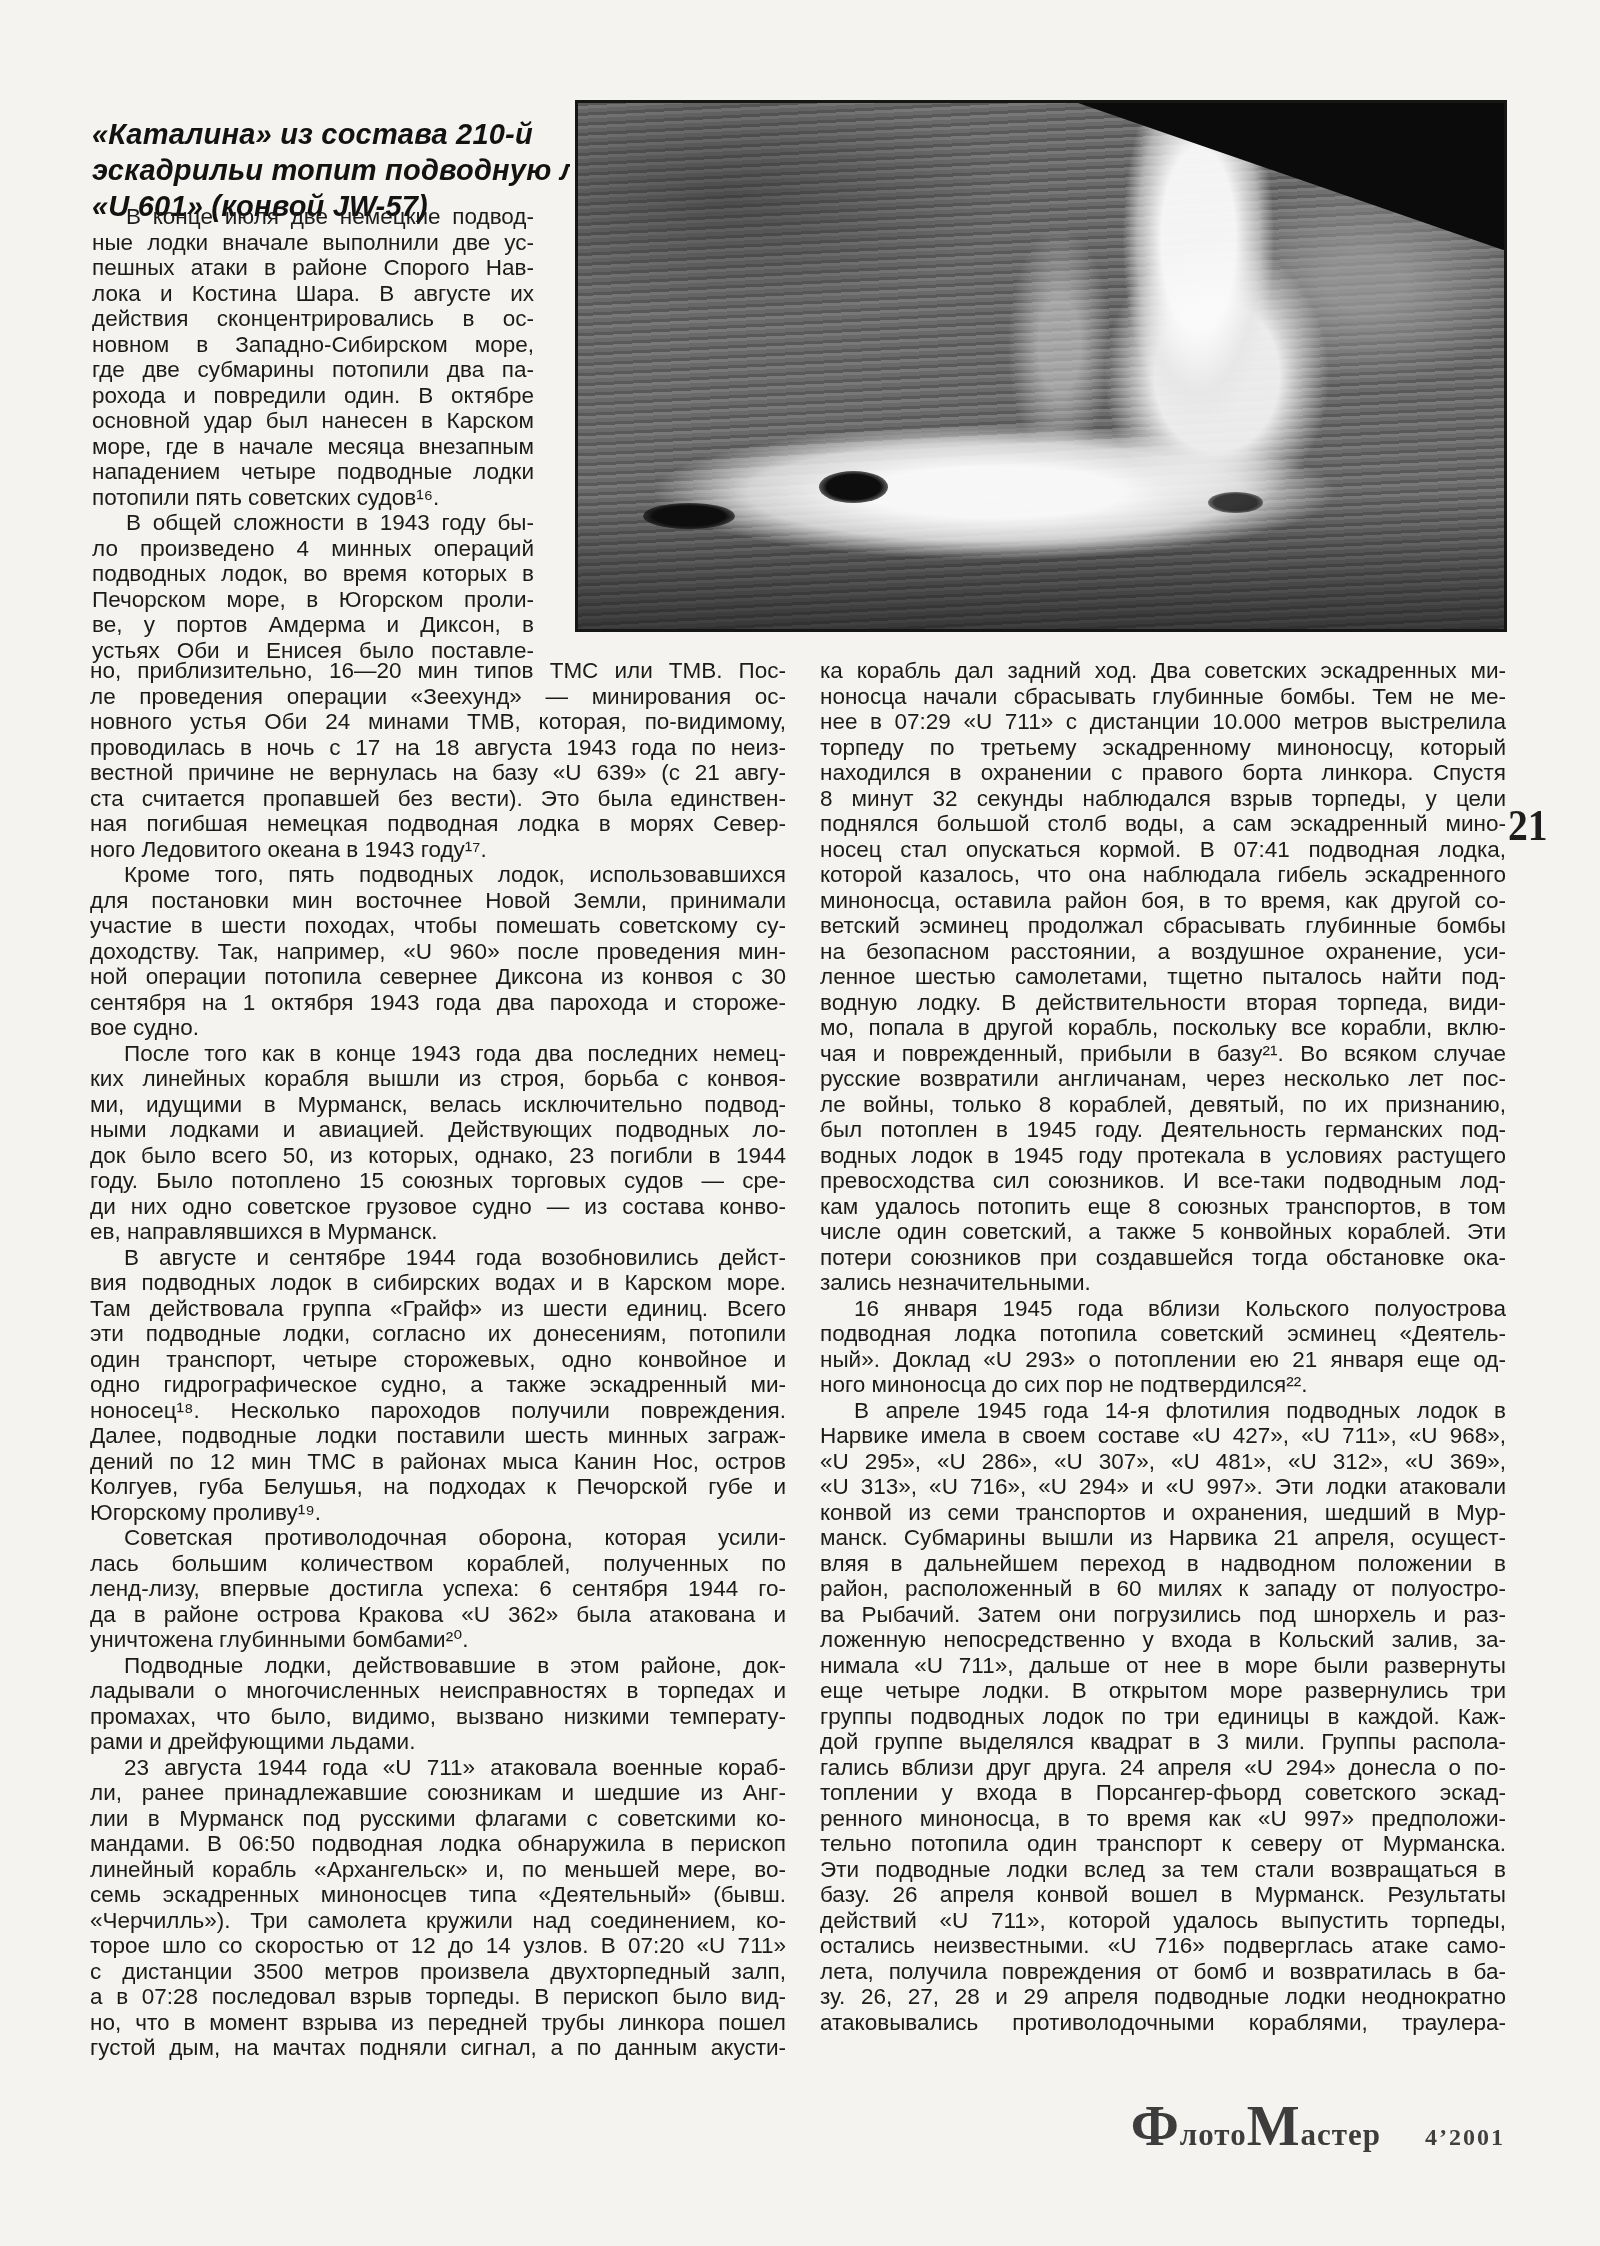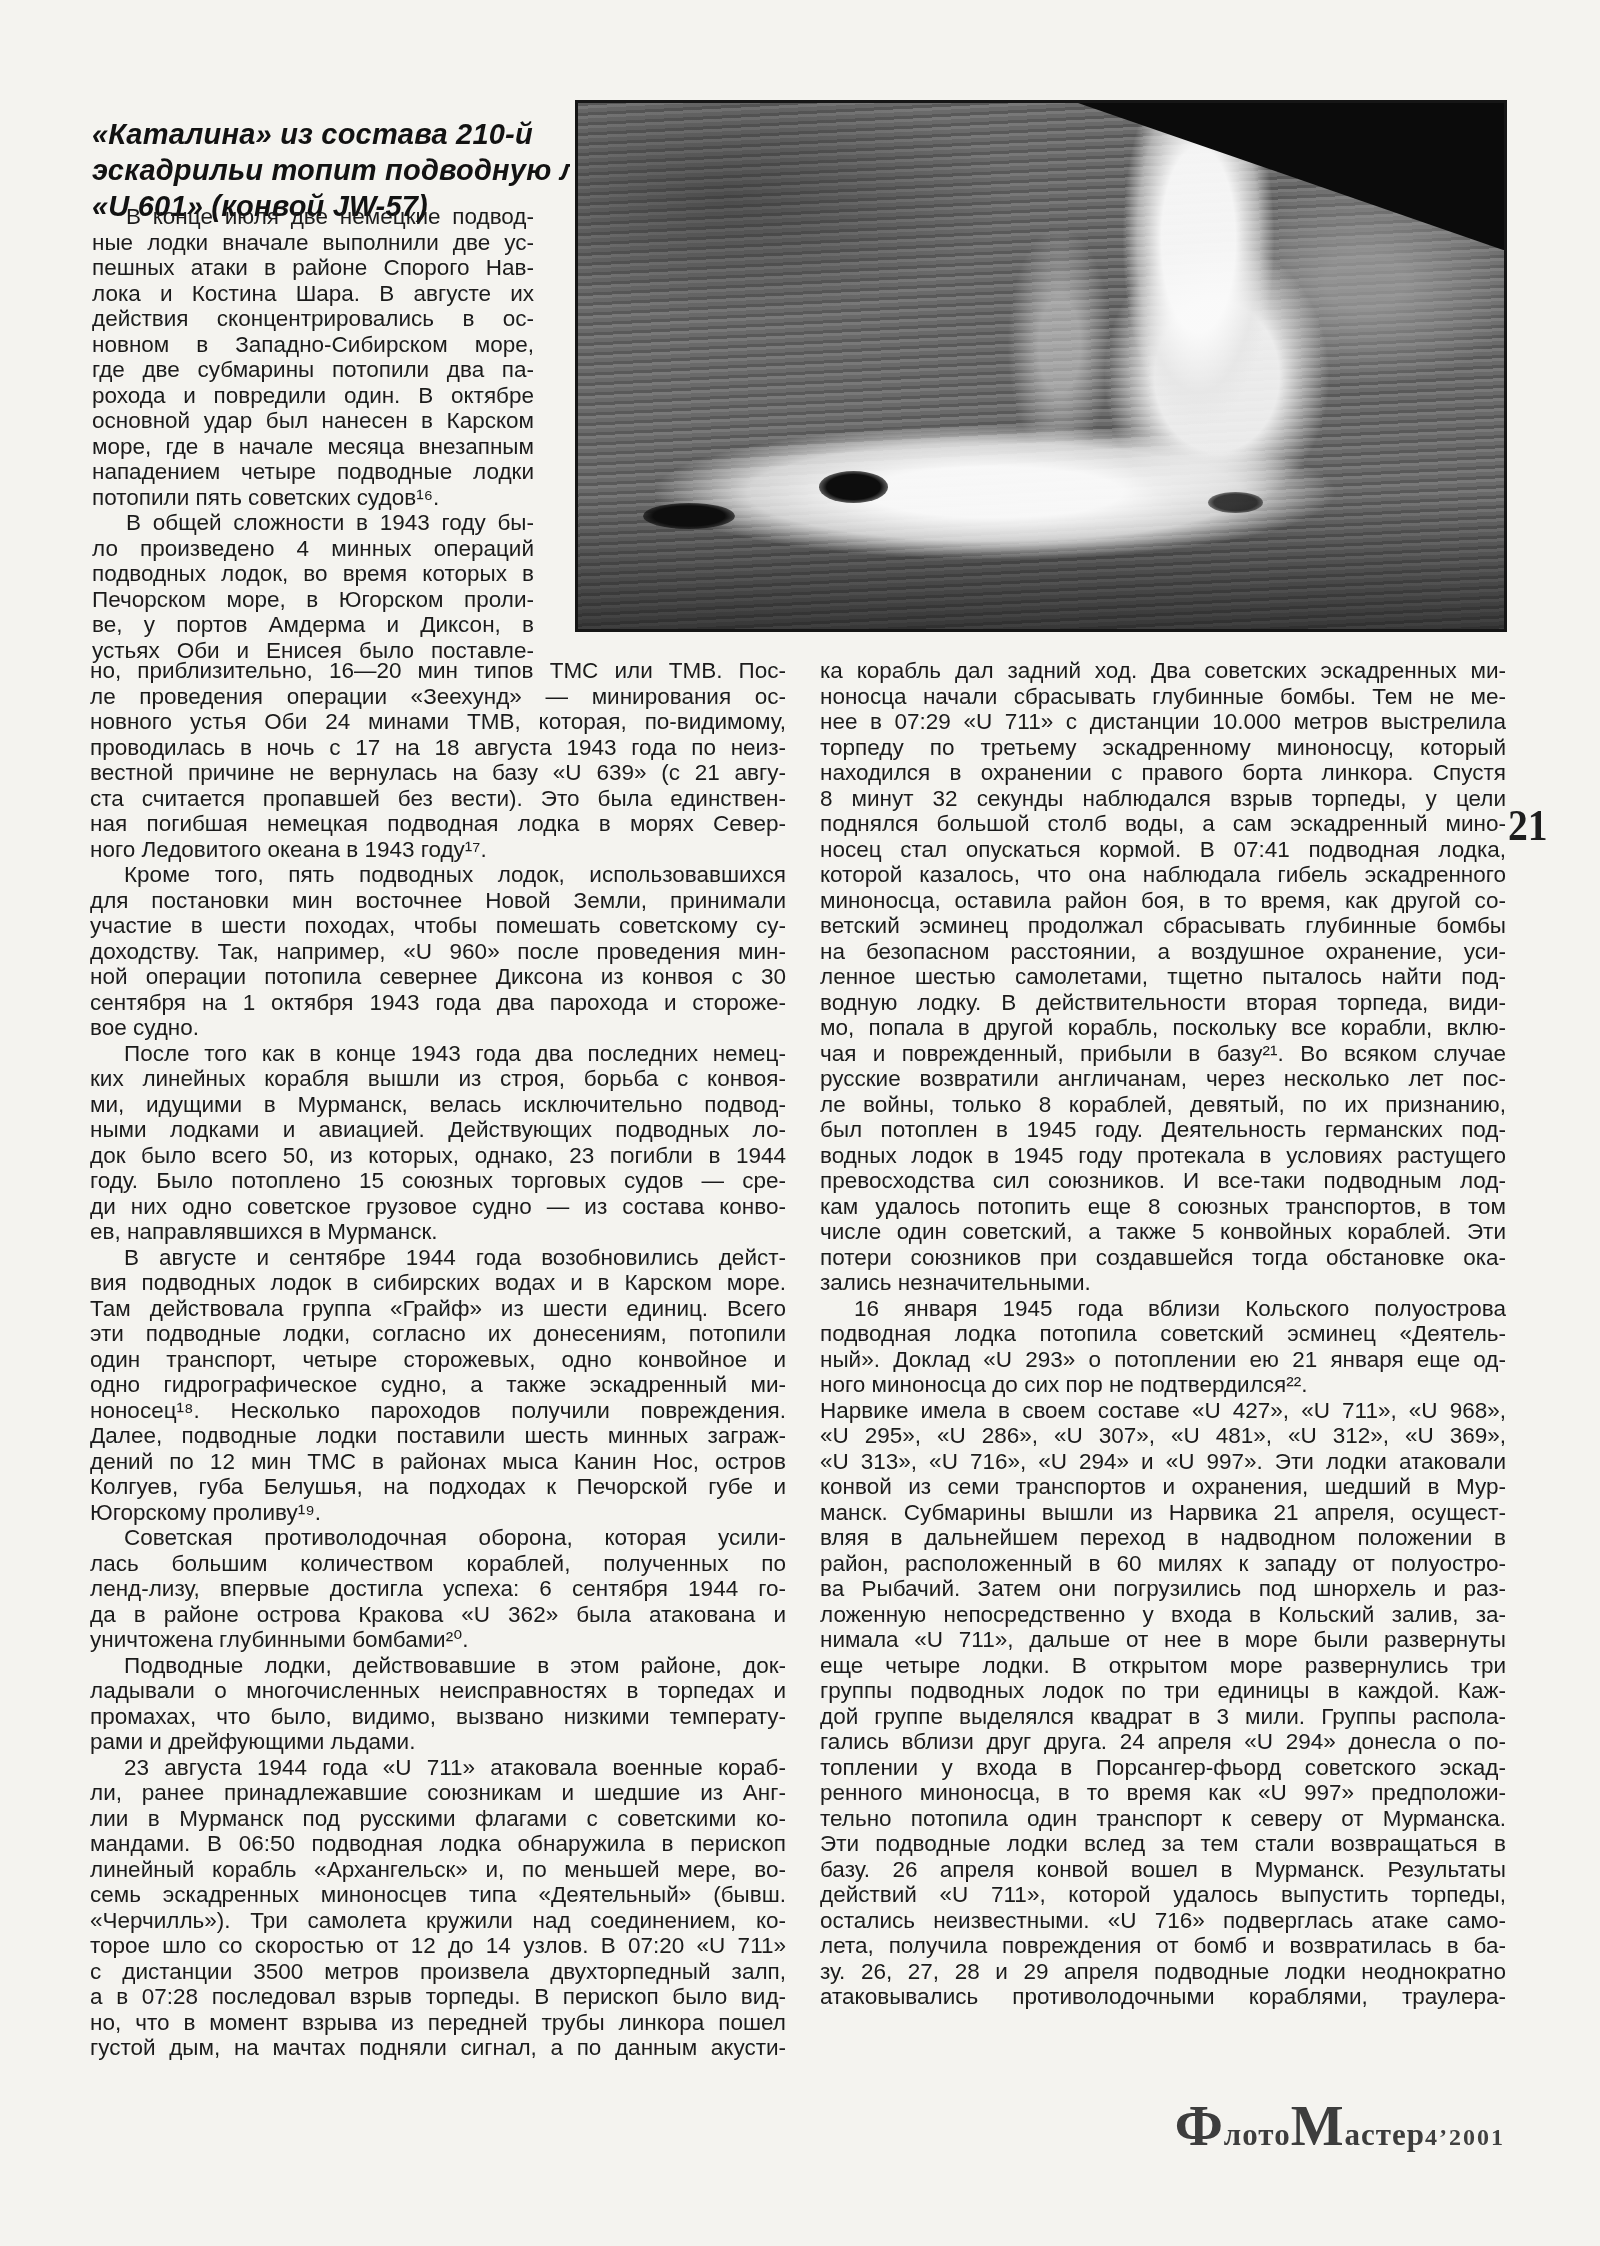--- a/index.html
+++ b/index.html
@@ -63,21 +63,21 @@
   
   .page-num{
     position:absolute;left:1508px;top:800px;
     font-family:"Liberation Serif","DejaVu Serif",serif;
     font-weight:700;font-size:44px;color:#1e1e1e;
     transform:scaleX(.9);transform-origin:left top;
   }
   
   .footer{
     position:absolute;right:95px;top:2094px;
-    display:flex;align-items:baseline;
+    display:flex;align-items:baseline;gap:44px;
     font-family:"Liberation Serif","DejaVu Serif",serif;
     white-space:nowrap;
   }
   .brand{color:#3d3d3d;font-weight:bold;letter-spacing:1px;}
   .brand .bigcap{font-size:56px;}
   .brand .small{font-size:31px;}
   .issue{color:#404040;font-weight:bold;font-size:24px;letter-spacing:2px;}
 </style>
 </head>
 <body>
@@ -196,20 +196,21 @@
     <div class="ln">водных лодок в 1945 году протекала в условиях растущего</div>
     <div class="ln">превосходства сил союзников. И все-таки подводным лод-</div>
     <div class="ln">кам удалось потопить еще 8 союзных транспортов, в том</div>
     <div class="ln">числе один советский, а также 5 конвойных кораблей. Эти</div>
     <div class="ln">потери союзников при создавшейся тогда обстановке ока-</div>
     <div class="ln end">зались незначительными.</div>
     <div class="ln ind">16 января 1945 года вблизи Кольского полуострова</div>
     <div class="ln">подводная лодка потопила советский эсминец «Деятель-</div>
     <div class="ln">ный». Доклад «U 293» о потоплении ею 21 января еще од-</div>
     <div class="ln end">ного миноносца до сих пор не подтвердился²².</div>
+    <div class="ln ind">В апреле 1945 года 14-я флотилия подводных лодок в</div>
     <div class="ln">Нарвике имела в своем составе «U 427», «U 711», «U 968»,</div>
     <div class="ln">«U 295», «U 286», «U 307», «U 481», «U 312», «U 369»,</div>
     <div class="ln">«U 313», «U 716», «U 294» и «U 997». Эти лодки атаковали</div>
     <div class="ln">конвой из семи транспортов и охранения, шедший в Мур-</div>
     <div class="ln">манск. Субмарины вышли из Нарвика 21 апреля, осущест-</div>
     <div class="ln">вляя в дальнейшем переход в надводном положении в</div>
     <div class="ln">район, расположенный в 60 милях к западу от полуостро-</div>
     <div class="ln">ва Рыбачий. Затем они погрузились под шнорхель и раз-</div>
     <div class="ln">ложенную непосредственно у входа в Кольский залив, за-</div>
     <div class="ln">нимала «U 711», дальше от нее в море были развернуты</div>

